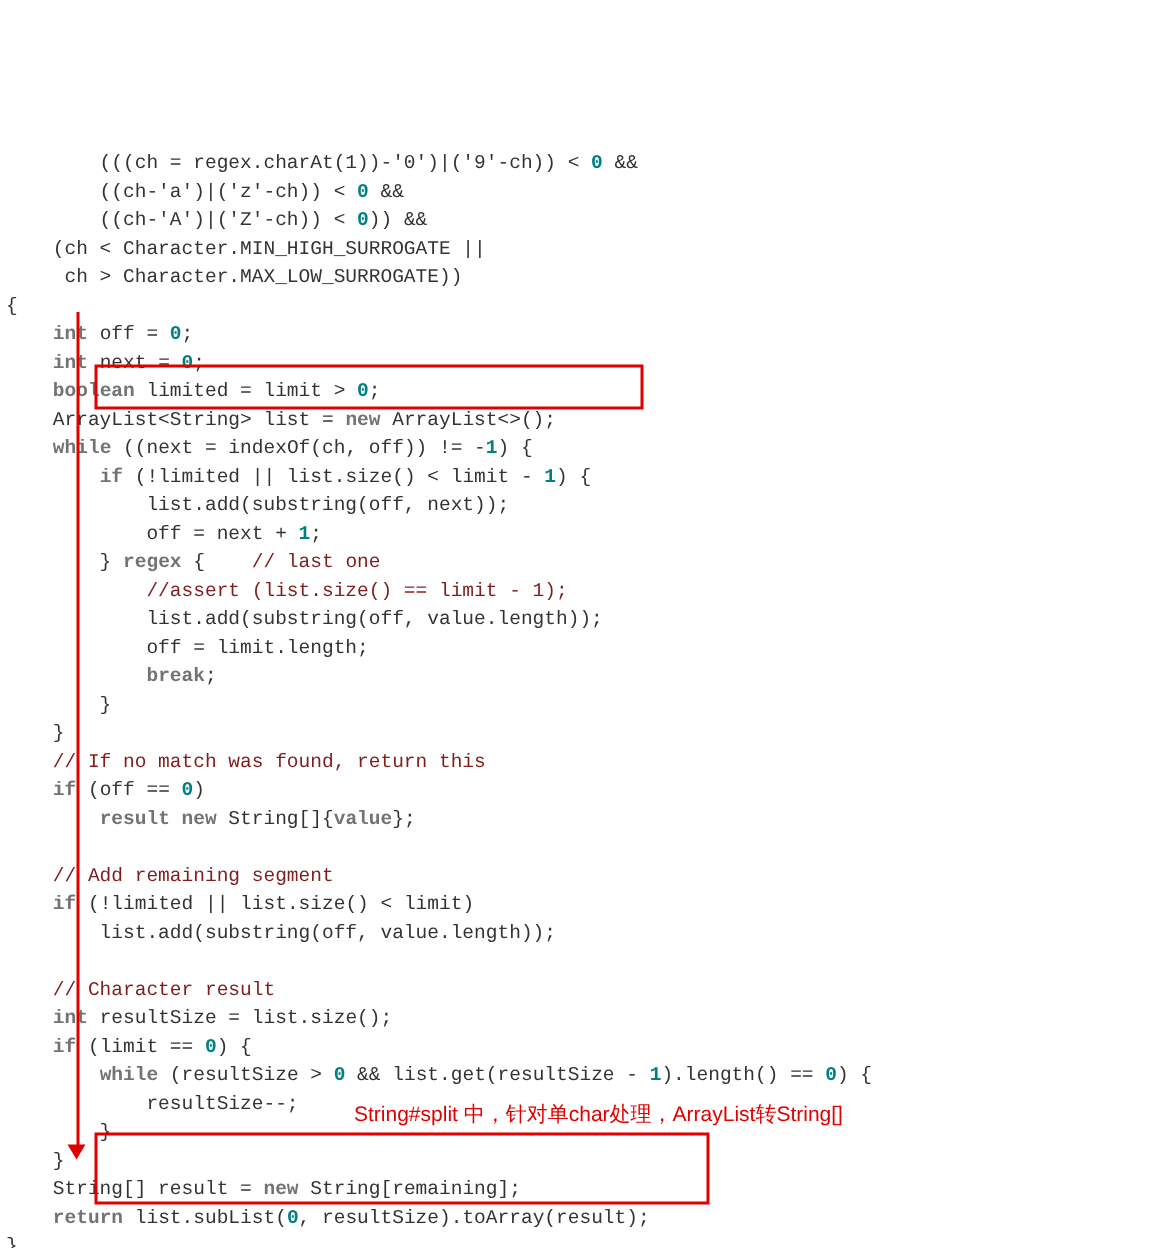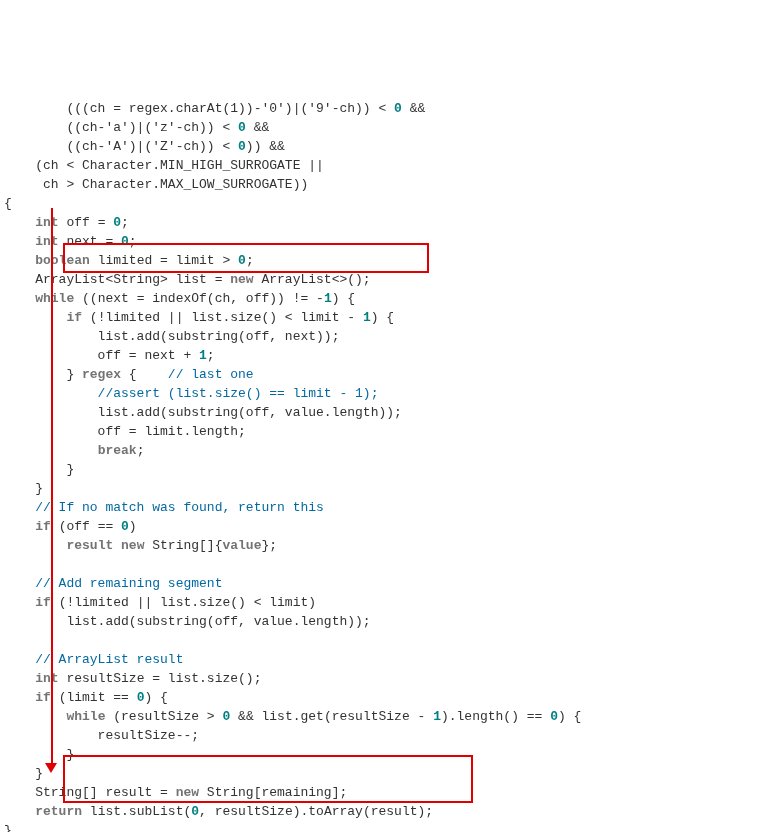--- a/index.html
+++ b/index.html
@@ -10,21 +10,21 @@
     line-height: 19px;
     color: #333;
     background: #fff;
     white-space: pre;
   }
   .code-area {
     position: relative;
   }
   .kw { color: #737373; font-weight: bold; }
   .num { color: #008080; font-weight: bold; }
-  .cmt { color: #0369a1; }
+  .cmt { color: #7f1d1d; }
   .box-red {
     border: 2px solid #e00000;
     position: absolute;
     pointer-events: none;
   }
   .arrow-line {
     position: absolute;
     width: 2px;
     background: #e00000;
     pointer-events: none;
@@ -73,33 +73,34 @@
 <span>        }</span>
 <span>    }</span>
 <span><span class="cmt">    // If no match was found, return this</span></span>
 <span><span>    </span><span class="kw">if</span><span> (off == </span><span class="num">0</span><span>)</span></span>
 <span><span>        </span><span class="kw">result new</span><span> String[]{</span><span class="kw">value</span><span>};</span></span>
 <span></span>
 <span><span class="cmt">    // Add remaining segment</span></span>
 <span><span>    </span><span class="kw">if</span><span> (!limited || list.size() &lt; limit)</span></span>
 <span>        list.add(substring(off, value.length));</span>
 <span></span>
-<span><span class="cmt">    // ArrayList result</span></span>
+<span><span class="cmt">    // Character result</span></span>
 <span><span>    </span><span class="kw">int</span><span> resultSize = list.size();</span></span>
 <span><span>    </span><span class="kw">if</span><span> (limit == </span><span class="num">0</span><span>) {</span></span>
 <span><span>        </span><span class="kw">while</span><span> (resultSize &gt; </span><span class="num">0</span><span> &amp;&amp; list.get(resultSize - </span><span class="num">1</span><span>).length() == </span><span class="num">0</span><span>) {</span></span>
 <span>            resultSize--;</span>
 <span>        }</span>
 <span>    }</span>
 <span><span>    String[] result = </span><span class="kw">new</span><span> String[remaining];</span></span>
 <span><span>    </span><span class="kw">return</span><span> list.subList(</span><span class="num">0</span><span>, resultSize).toArray(result);</span></span>
 <span>}</span>
 
 
 
 <div class="box-red" style="left:59px; top:163px; width:362px; height:26px;"></div>
 <div class="box-red" style="left:59px; top:675px; width:406px; height:44px;"></div>
 <div class="arrow-line" style="left:47px; top:128px; height:556px;"></div>
 <div class="arrow-head" style="left:41px; top:683px;"></div>
+<div class="annotation" style="left:232px; top:653px;">String#split 中，针对单char处理，ArrayList转String[]</div>
 </div>
 
 
 
 
 </body></html>

